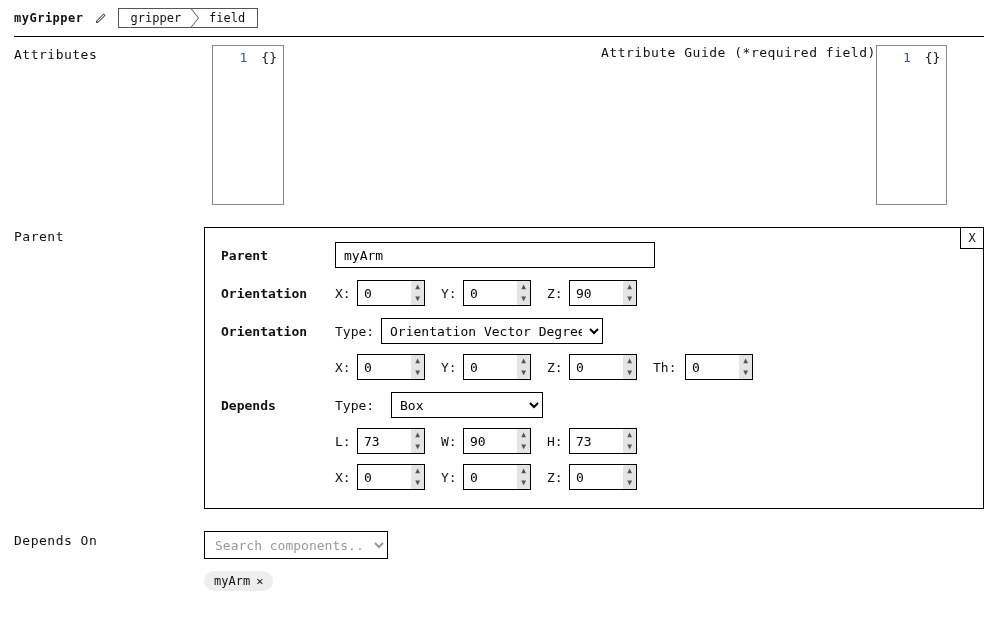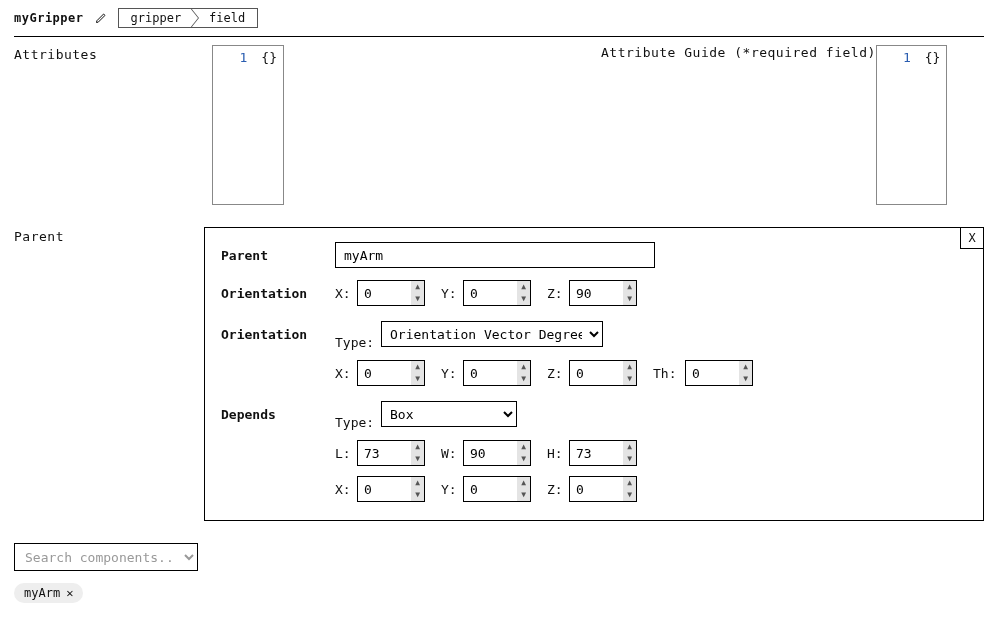--- a/index.html
+++ b/index.html
@@ -156,21 +156,20 @@
     display: flex;
     align-items: center;
     gap: 6px;
     margin-right: 16px;
   }
   .field-pair .fp-label {
     min-width: 16px;
   }
   .field-pair.typepair .fp-label {
     min-width: 40px;
-    margin-top: 17px;
   }
   input.textin {
     font-family: inherit;
     font-size: 13px;
     border: 1px solid #000;
     padding: 4px 8px;
     height: 26px;
     background: #fff;
   }
   input.textin.wide { width: 320px; }
@@ -210,21 +209,21 @@
   }
   select.sel {
     font-family: inherit;
     font-size: 13px;
     border: 1px solid #000;
     height: 26px;
     padding: 2px 4px;
     background: #fff;
   }
   select.sel.wide { width: 222px; }
-  select.sel.med  { width: 136px; }
+  select.sel.med  { width: 152px; margin-left: 10px; }
 
   
   .depends-select {
     font-family: inherit;
     font-size: 13px;
     border: 1px solid #000;
     height: 28px;
     padding: 3px 6px;
     background: #fff;
     color: #999;
@@ -460,20 +459,21 @@
                 </div>
             </div>
           </div>
         </div>
 
       </div>
     </div>
   </div>
 
   <div class="section">
+    <div class="section-label">Depends On</div>
     <div class="section-body">
       <select class="depends-select">
         <option>Search components...</option>
       </select>
       <div class="chips">
         <span class="chip">
           <span>myArm</span>
           <span class="chip-x">✕</span>
         </span>
       </div>

